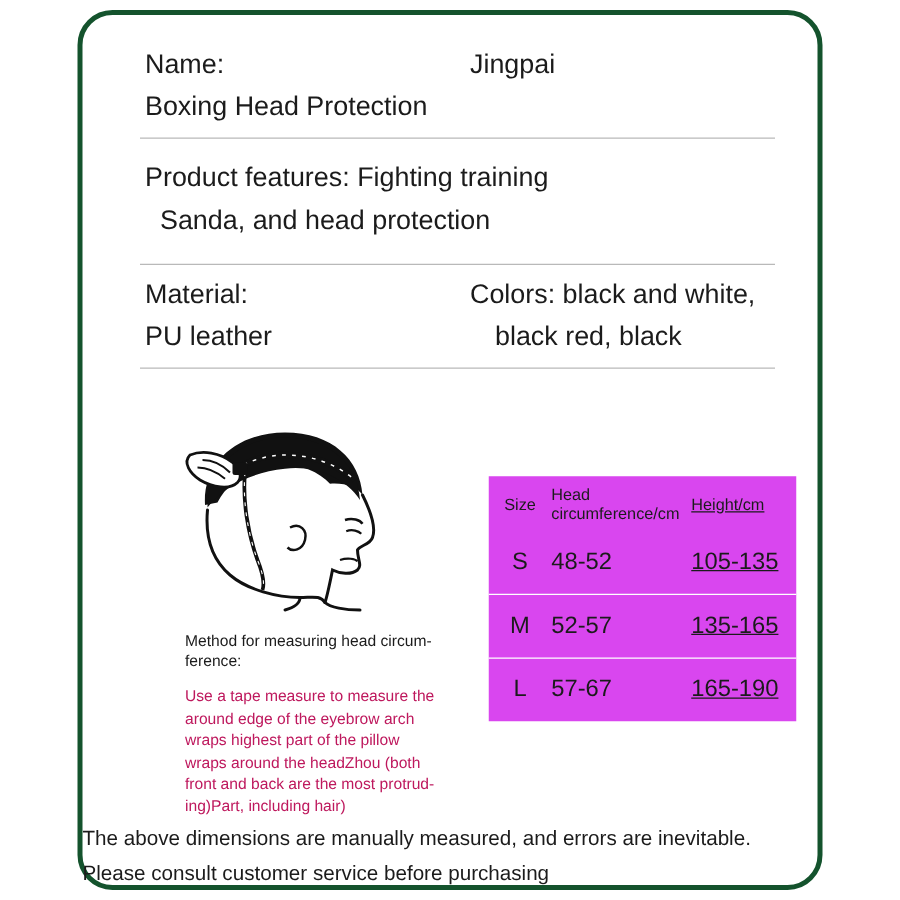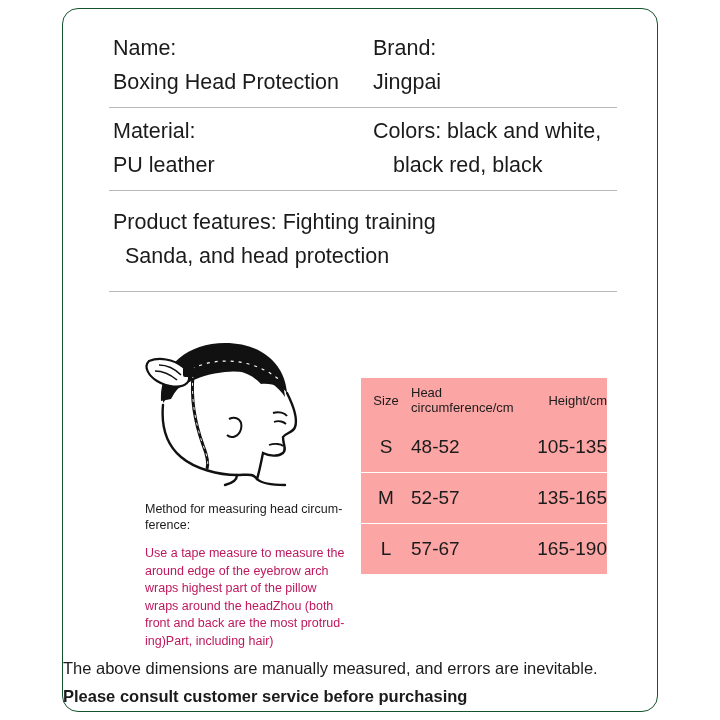--- a/index.html
+++ b/index.html
@@ -13,22 +13,22 @@
     font-family: "Liberation Sans", sans-serif;
     color: #1b1b1b;
     overflow: hidden;
   }
   .card {
     position: absolute;
     left: 62px;
     top: 8px;
     width: 596px;
     height: 704px;
-    border: 1px solid #14532d;
-    border-radius: 16px;
+    border: 4px solid #14532d;
+    border-radius: 28px;
     box-sizing: border-box;
     background: #fff;
   }
   .spec {
     position: absolute;
     left: 46px;
     top: 16px;
     width: 508px;
   }
   .spec-row {
@@ -85,24 +85,24 @@
   .method-body {
     font-size: 12.5px;
     line-height: 17.5px;
     margin: 12px 0 0 52px;
     width: 210px;
     color: #be185d;
   }
   
   .size-table {
     position: absolute;
-    left: 298px;
+    left: 325px;
     top: 369px;
     width: 246px;
-    background: #fca5a5;
+    background: #d946ef;
     padding: 0;
   }
   .st-head {
     display: flex;
     align-items: center;
     height: 44px;
     font-size: 13px;
     color: #1b1b1b;
   }
   .st-row {
@@ -110,72 +110,70 @@
     align-items: center;
     height: 50px;
     font-size: 19px;
     color: #1b1b1b;
   }
   .st-row + .st-row {
     border-top: 1px solid #ffffff;
   }
   .st-head .c1, .st-row .c1 { width: 50px; text-align: center; }
   .st-head .c2, .st-row .c2 { width: 112px; text-align: left; }
-  .st-head .c3, .st-row .c3 { width: 84px; text-align: right; }
+  .st-head .c3, .st-row .c3 { width: 84px; text-align: left; text-decoration: underline; }
   .st-head .c1 { font-size: 13px; }
   .footer {
     position: absolute;
     left: 0;
     top: 645px;
     width: 596px;
     text-align: left;
   }
   .footer .f1 {
     font-size: 16.5px;
     line-height: 28px;
   }
   .footer .f2 {
     font-size: 16.5px;
     line-height: 28px;
-    font-weight: bold;
   }
 </style>
 </head>
 <body>
 
 <div class="card">
 
   <div class="spec">
 
     <div class="spec-row">
       <div class="col-left">
         <div class="line">Name:</div>
         <div class="line">Boxing Head Protection</div>
       </div>
       <div class="col-right">
-        <div class="line">Brand:</div>
         <div class="line">Jingpai</div>
+      </div>
+    </div>
+
+    <div class="spec-row last">
+      <div class="features">
+        <div class="line">Product features: Fighting training</div>
+        <div class="line indent">Sanda, and head protection</div>
       </div>
     </div>
 
     <div class="spec-row">
       <div class="col-left">
         <div class="line">Material:</div>
         <div class="line">PU leather</div>
       </div>
       <div class="col-right">
         <div class="line">Colors: black and white,</div>
         <div class="line indent2">black red, black</div>
-      </div>
-    </div>
-
-    <div class="spec-row last">
-      <div class="features">
-        <div class="line">Product features: Fighting training</div>
-        <div class="line indent">Sanda, and head protection</div>
       </div>
     </div>
 
   </div>
 
   <div class="illus-wrap">
     <svg class="illus" viewBox="0 0 215 160">
 
       <path d="M28 74 C26 40 54 16 92 16 C130 16 152 38 154 66 C150 60 140 56 128 57 C118 46 100 40 82 42 C62 45 46 56 38 72 Z" fill="#111"></path>
       <path d="M30 76 C30 44 56 20 92 20 C126 20 150 40 152 70 C140 52 116 42 92 45 C64 48 42 60 30 76 Z" fill="#111"></path>

